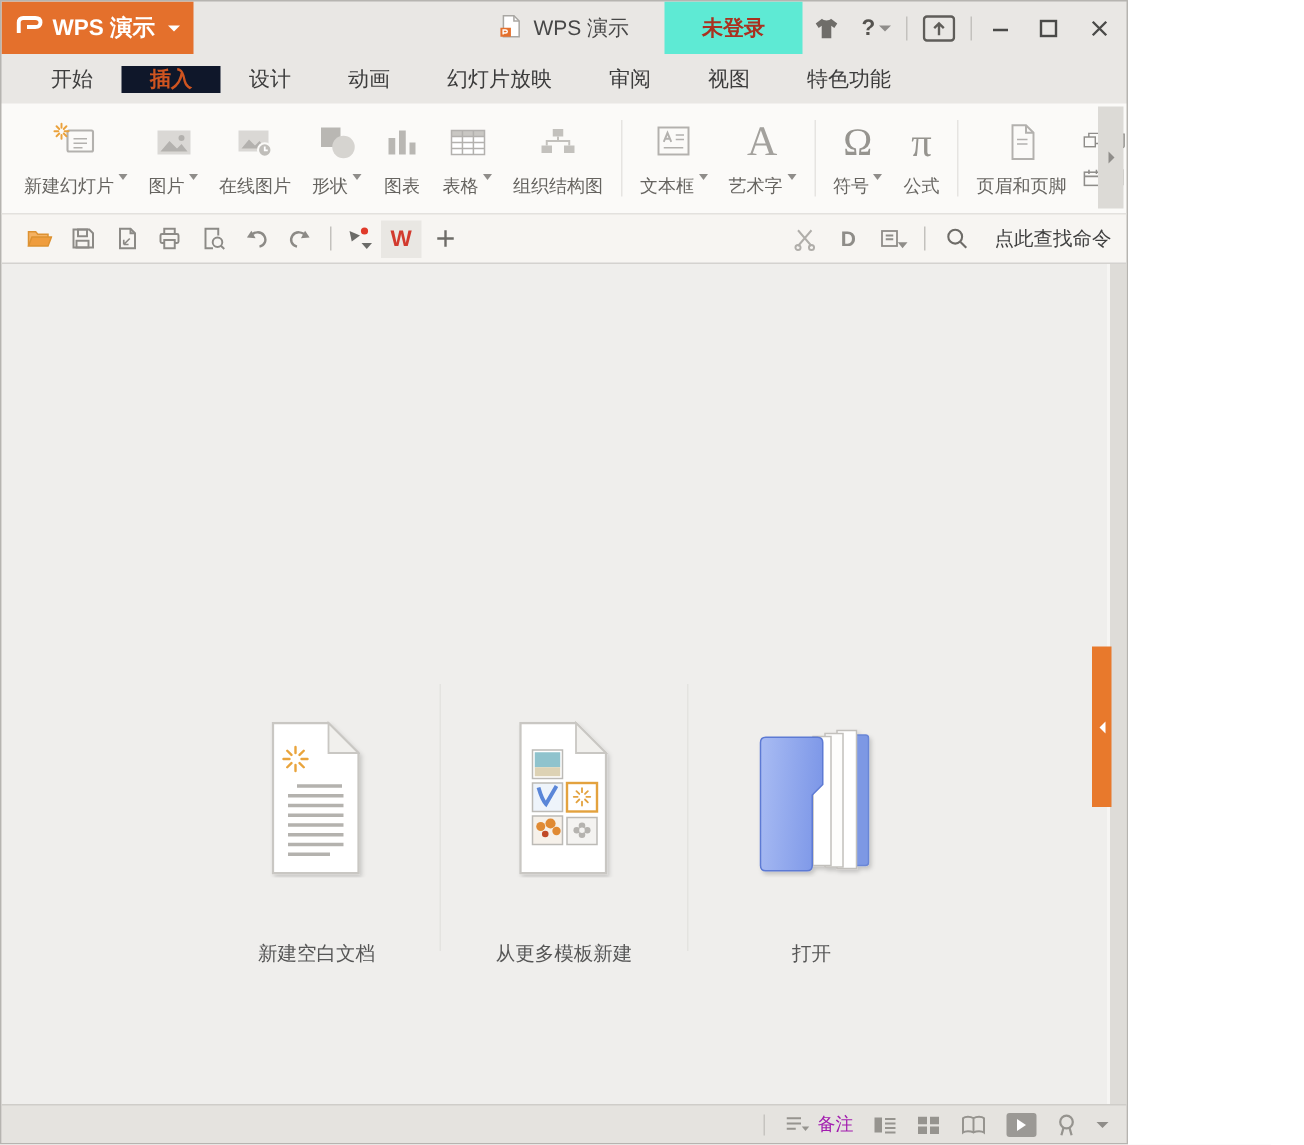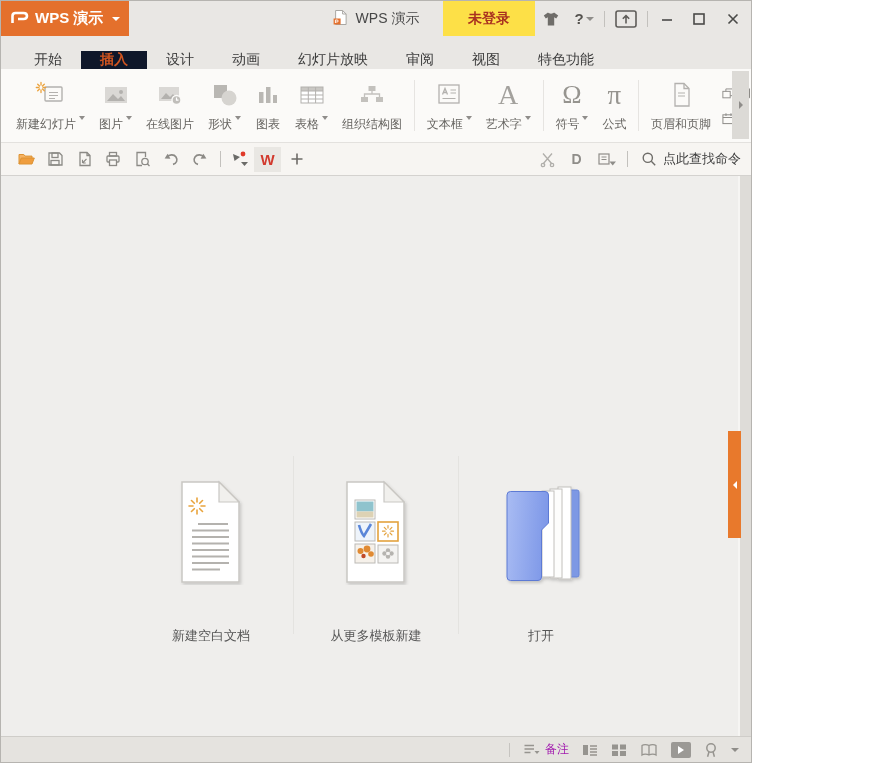--- a/index.html
+++ b/index.html
@@ -8,28 +8,28 @@
   .window { width:752px; height:763px; border:1px solid #b6b4b0; background:#e9e7e4; display:flex; flex-direction:column; overflow:hidden; }
 
   
   .titlebar { flex:0 0 35px; display:flex; align-items:stretch; position:relative; }
   .app-btn { width:128px; background:#e4702c; color:#fff; display:flex; align-items:center; gap:6px; padding:0 9px; font-weight:bold; font-size:15px; }
   .app-btn .caret-wrap { margin-left:auto; display:flex; align-items:center; }
   .caret-down { width:0; height:0; border-left:4px solid transparent; border-right:4px solid transparent; border-top:4px solid #8f8d8a; display:inline-block; }
   .app-btn .caret-down { border-top-color:#fff; }
   .doc-tab { position:absolute; left:50%; top:0; transform:translateX(-50%); height:35px; display:flex; align-items:center; gap:7px; font-size:14px; color:#474747; }
   .title-right { margin-left:auto; display:flex; align-items:center; }
-  .login-btn { width:92px; height:35px; background:#fde047; border:none; color:#a93120; font-size:14px; font-weight:bold; font-family:inherit; }
+  .login-btn { width:92px; height:35px; background:#5eead4; border:none; color:#a93120; font-size:14px; font-weight:bold; font-family:inherit; }
   .tbtn { height:35px; display:flex; align-items:center; justify-content:center; }
   .tbtn.w30 { width:32px; }
   .help-q { font-size:15px; color:#55534f; font-weight:bold; margin-right:2px; }
   .vsep { width:1px; height:16px; background:#c3c1bd; margin:0 3px; }
 
   
-  .tabrow { flex:0 0 33px; display:flex; align-items:flex-end; padding-left:14px; }
+  .tabrow { flex:0 0 33px; display:flex; align-items:center; padding-left:14px; }
   .tab { padding:0 19px; display:flex; align-items:center; font-size:14px; color:#3c3c3c; }
   .tab.active { background:#0f172a; color:#cf5420; font-weight:bold; }
 
   
   .ribbon { flex:0 0 74px; background:#fbfaf8; border-bottom:1px solid #e3e1de; display:flex; align-items:stretch; padding:2px 0 2px 8px; position:relative; overflow:hidden; }
   .rbtn { display:flex; flex-direction:column; align-items:center; padding:3px 7px 2px; }
   .ric { height:42px; display:flex; align-items:center; justify-content:center; }
   .rlb { font-size:12px; color:#666460; display:flex; align-items:flex-start; gap:3px; white-space:nowrap; }
   .rlb .caret-down { border-left-width:3.5px; border-right-width:3.5px; }
   .rsep { width:1px; background:#e6e4e1; margin:9px 5px; }
@@ -37,21 +37,21 @@
   .rib-partial { display:flex; flex-direction:column; justify-content:center; gap:8px; width:46px; overflow:hidden; padding-left:4px; }
   .mini { display:flex; align-items:center; gap:4px; font-size:12px; color:#666460; white-space:nowrap; }
   .rib-expander { position:absolute; right:2px; top:2px; bottom:3px; width:17px; background:#dcdad6; display:flex; align-items:center; justify-content:center; }
   .chev-right { width:0; height:0; border-top:4px solid transparent; border-bottom:4px solid transparent; border-left:4px solid #8f8d8a; }
 
   
   .qat { flex:0 0 33px; background:#f7f5f2; border-bottom:1px solid #d4d2cf; display:flex; align-items:center; padding:0 10px; }
   .qbtn { width:29px; height:27px; display:flex; align-items:center; justify-content:center; position:relative; }
   .wbox { width:27px; height:25px; background:#e9e7e3; display:flex; align-items:center; justify-content:center; color:#d23a2e; font-weight:bold; font-size:15px; }
   .qat-right { margin-left:auto; display:flex; align-items:center; }
-  .find { display:flex; align-items:center; gap:6px; font-size:13px; color:#3f3f3f; padding-left:9px; }
+  .find { display:flex; align-items:center; gap:17px; font-size:13px; color:#3f3f3f; padding-left:9px; }
 
   
   .content { flex:1 1 auto; background:#efeeec; position:relative; display:flex; justify-content:center; overflow:hidden; }
   .start-row { display:flex; align-items:center; margin-top:178px; }
   .start-item { width:164px; display:flex; flex-direction:column; align-items:center; }
   .icon-wrap { margin-top:33px; height:106px; display:flex; align-items:flex-start; justify-content:center; }
   .slabel { margin-top:42px; font-size:13px; color:#565656; }
   .start-sep { width:1px; height:178px; background:#e4e3e0; }
   .scroll-track { position:absolute; top:0; right:0; bottom:0; width:13px; background:#dedcd8; border-left:2px solid #f6f5f3; }
   .side-handle { position:absolute; right:10px; top:255px; width:13px; height:107px; background:#e8792c; display:flex; align-items:center; justify-content:center; }

